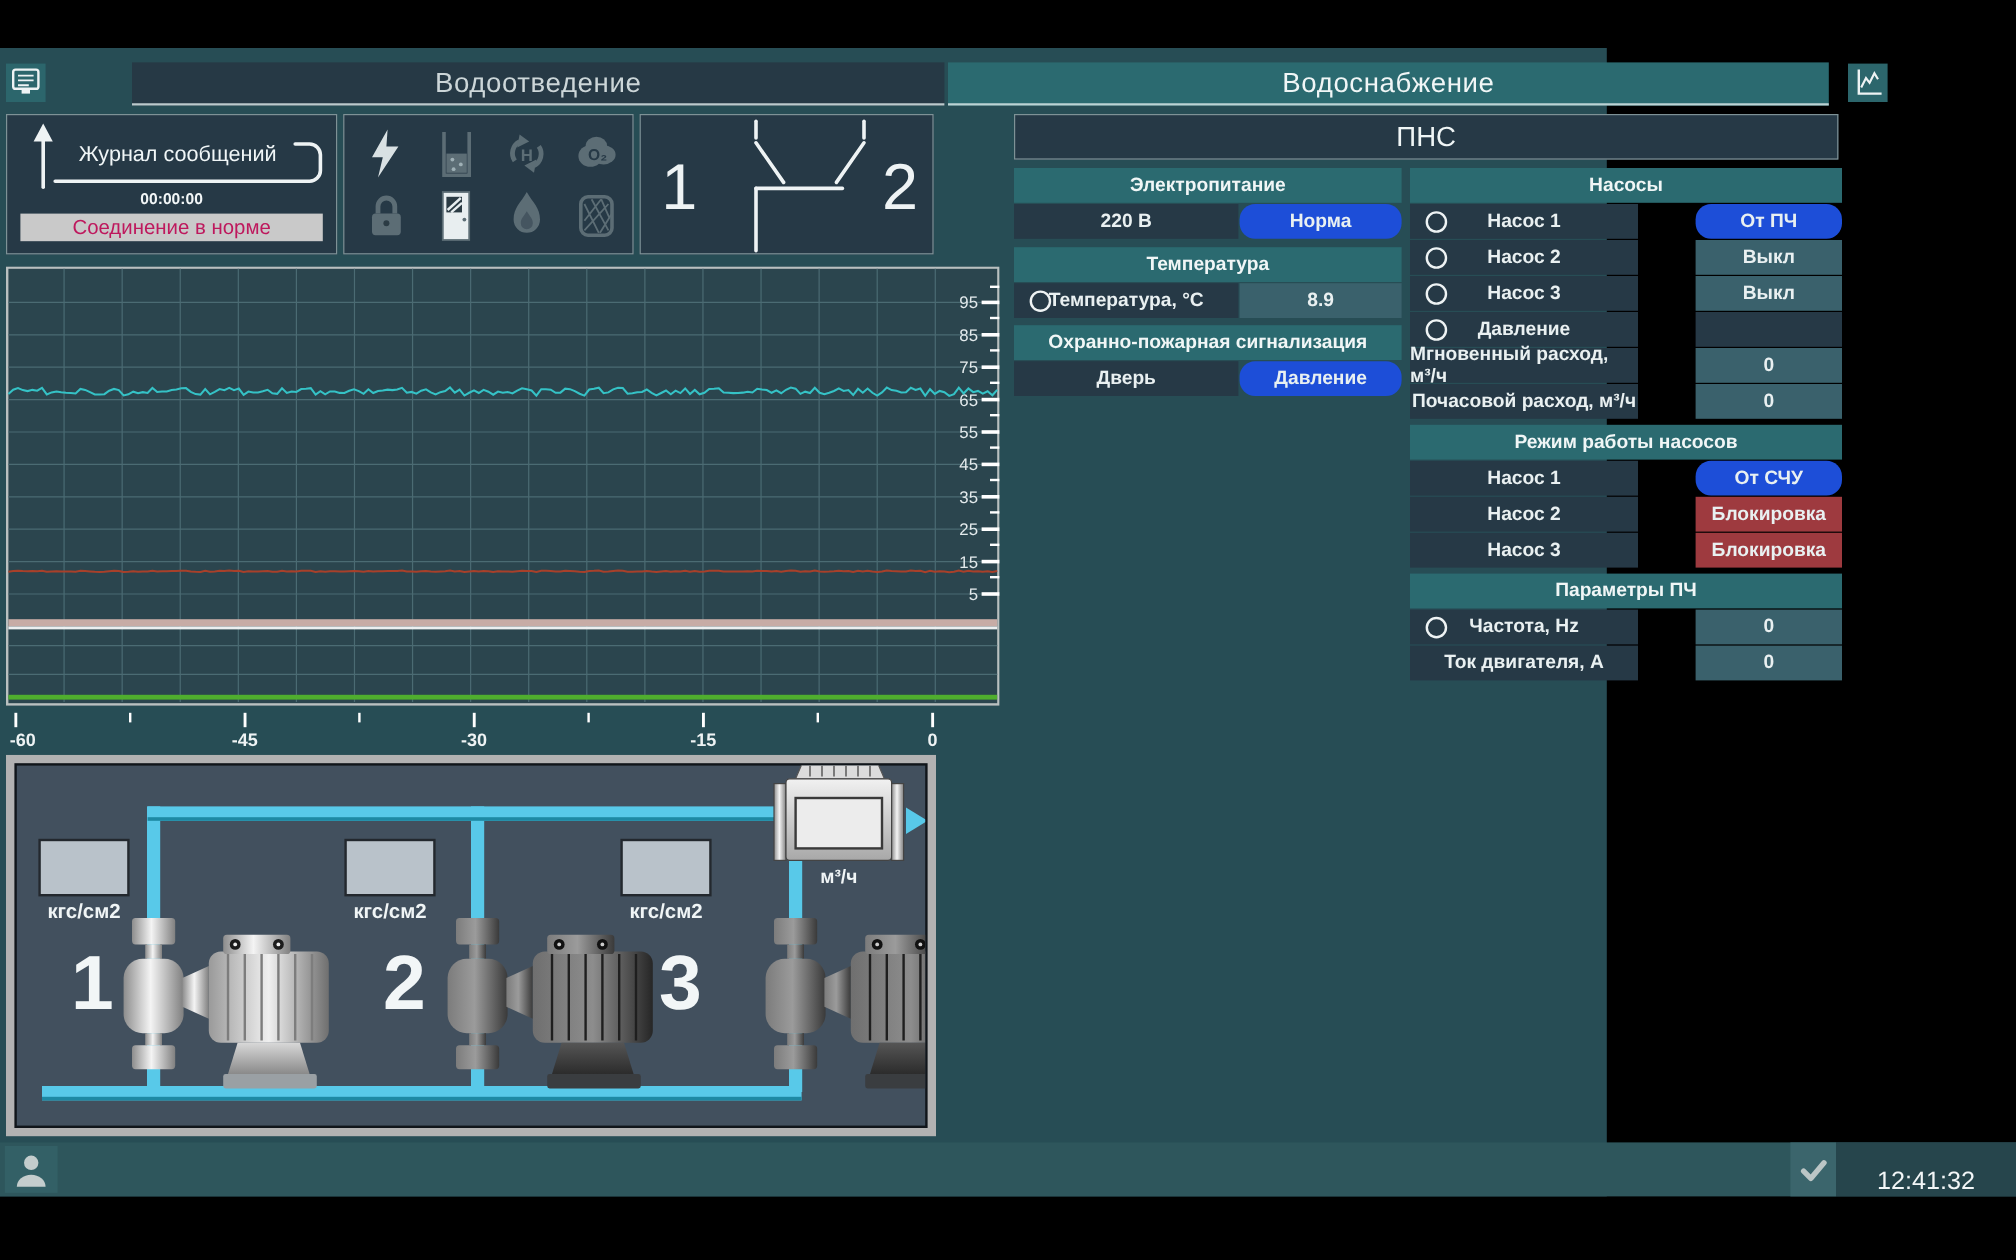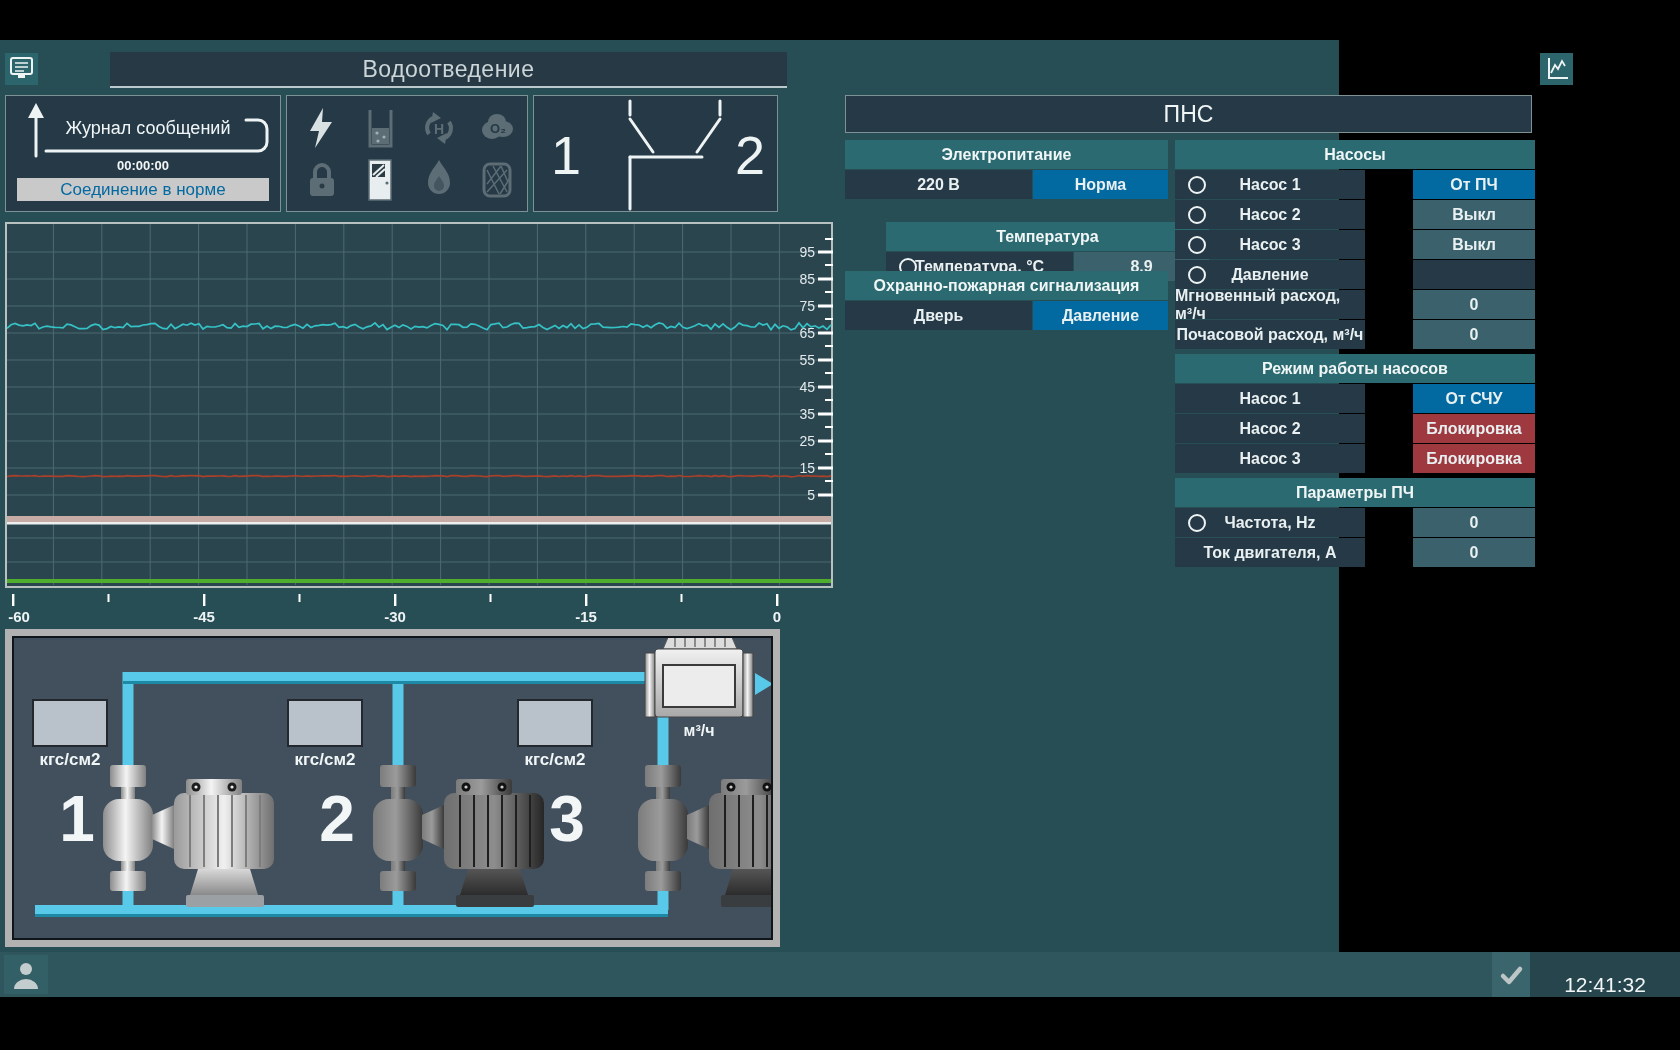--- a/index.html
+++ b/index.html
@@ -11,38 +11,38 @@
   .tab{top:12px;height:34px;display:flex;align-items:center;justify-content:center;
        font-size:23px;letter-spacing:.5px;border-bottom:2px solid rgba(225,238,238,.8);}
   #tab-left{left:110px;width:677px;background:#263945;color:#ccd6d8;}
   #tab-right{left:790px;width:734px;background:#2b6a70;color:#f0f6f6;}
   .icon-btn{top:13px;width:33px;height:32px;background:#2c666c;display:flex;align-items:center;justify-content:center;}
   #btn-log{left:5px;} #btn-trend{left:1540px;}
   
   .panel{background:#263946;border:1px solid #7e9296;box-sizing:border-box;}
   #journal{left:5px;top:55px;width:276px;height:117px;}
   #journal .timer{position:absolute;left:0;top:62px;width:100%;text-align:center;font-size:13px;font-weight:700;color:#f2f6f7;}
-  #journal .status{position:absolute;left:11px;top:82px;width:252px;height:23px;background:#c9c9c9;color:#0369a1;
+  #journal .status{position:absolute;left:11px;top:82px;width:252px;height:23px;background:#c9c9c9;color:#be185d;
        font-size:17px;display:flex;align-items:center;justify-content:center;}
   #icons-panel{left:286px;top:55px;width:242px;height:117px;}
   #switch-panel{left:533px;top:55px;width:245px;height:117px;}
   .ic{position:absolute;width:40px;height:44px;}
   
   #pns-header{left:845px;top:55px;width:687px;height:38px;display:flex;align-items:center;justify-content:center;
        font-size:23px;color:#f0f6f6;}
   .sec{position:absolute;}
   .hdr{height:29px;margin-bottom:1px;background:#2b6a70;display:flex;align-items:center;justify-content:center;
        font-size:16px;font-weight:700;color:#f0f6f6;}
   .row{height:29px;margin-bottom:1px;display:flex;}
   .lbl{flex:1;background:#263946;display:flex;align-items:center;justify-content:center;
        font-size:16px;font-weight:700;position:relative;}
   .val{margin-left:1px;display:flex;align-items:center;justify-content:center;font-size:16px;font-weight:700;}
   .t-left{left:845px;width:323px;} .t-left .val{width:135px;}
   .t-right{left:1175px;width:360px;} .t-right .val{width:122px;margin-left:48px;}
-  .ok{background:#0369a1;} .neutral{background:#3a616c;} .alarm{background:#9e3a3f;} .blank{background:#263946;}
+  .ok{background:#1d4ed8;border-radius:13px;} .neutral{background:#3a616c;} .alarm{background:#9e3a3f;} .blank{background:#263946;}
   .ind{position:absolute;left:13px;top:6px;width:14px;height:14px;border:2px solid #eef3f4;border-radius:50%;}
   
   #status-bar{left:0;top:912px;width:1680px;height:45px;background:#2e565c;}
   #user-btn{position:absolute;left:4px;top:3px;width:44px;height:39px;background:#336066;display:flex;align-items:center;justify-content:center;}
   #check-btn{position:absolute;left:1492px;top:0;width:38px;height:45px;background:#3b656c;display:flex;align-items:center;justify-content:center;}
   #time-box{position:absolute;left:1530px;top:0;width:150px;height:45px;background:#26454c;display:flex;align-items:flex-end;justify-content:center;
        font-size:21px;color:#f2f6f7;}
   svg text{font-family:"Liberation Sans",sans-serif;}
 </style>
 </head>
@@ -52,20 +52,23 @@
 
   <div class="abs icon-btn" id="btn-log">
     <svg width="33" height="32" viewBox="0 0 33 32">
       <rect x="6" y="5" width="21" height="16" rx="2" fill="none" stroke="#eef3f4" stroke-width="2"></rect>
       <path d="M10,10 H23 M10,14 H23 M10,18 H19" stroke="#eef3f4" stroke-width="1.6"></path>
       <rect x="13" y="21" width="7" height="4" fill="#eef3f4"></rect>
     </svg>
   </div>
   <div class="abs tab" id="tab-left">
     <span>Водоотведение</span>
+  </div>
+  <div class="abs tab" id="tab-right">
+    <span>Водоснабжение</span>
   </div>
   <div class="abs icon-btn" id="btn-trend">
     <svg width="33" height="32" viewBox="0 0 33 32">
       <path d="M9,5 V25 H28" stroke="#eef3f4" stroke-width="2" fill="none"></path>
       <polyline points="11,20 15,12 18,16 22,8 25,13" stroke="#eef3f4" stroke-width="1.8" fill="none"></polyline>
     </svg>
   </div>
 
   <div class="abs panel" id="journal">
     <svg width="274" height="62" viewBox="0 0 274 62" style="position:absolute;left:0;top:2px;">
@@ -226,21 +229,21 @@
     <span>ПНС</span>
   </div>
 
   <div class="sec t-left" style="top:100px;">
     <div class="hdr">Электропитание</div>
     <div class="row">
       <div class="lbl">220 В</div>
       <div class="val ok">Норма</div>
     </div>
   </div>
-  <div class="sec t-left" style="top:182px;margin-left:41px;">
+  <div class="sec t-left" style="top:166px;">
     <div class="hdr">Температура</div>
     <div class="row">
       <div class="lbl">
         <span class="ind"></span>
         <span>Температура, °C</span>
       </div>
       <div class="val neutral">8.9</div>
     </div>
   </div>
   <div class="sec t-left" style="top:231px;">

